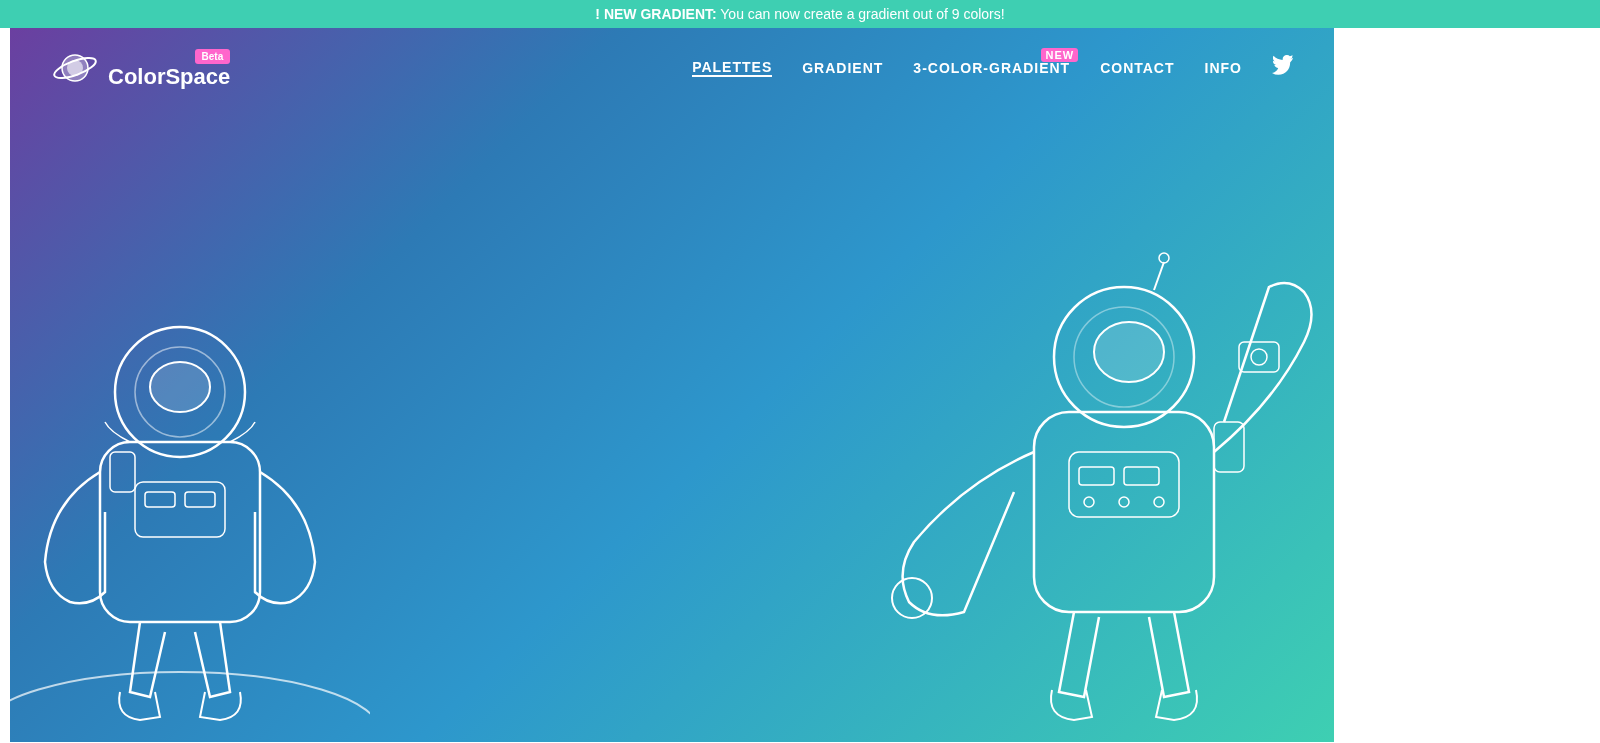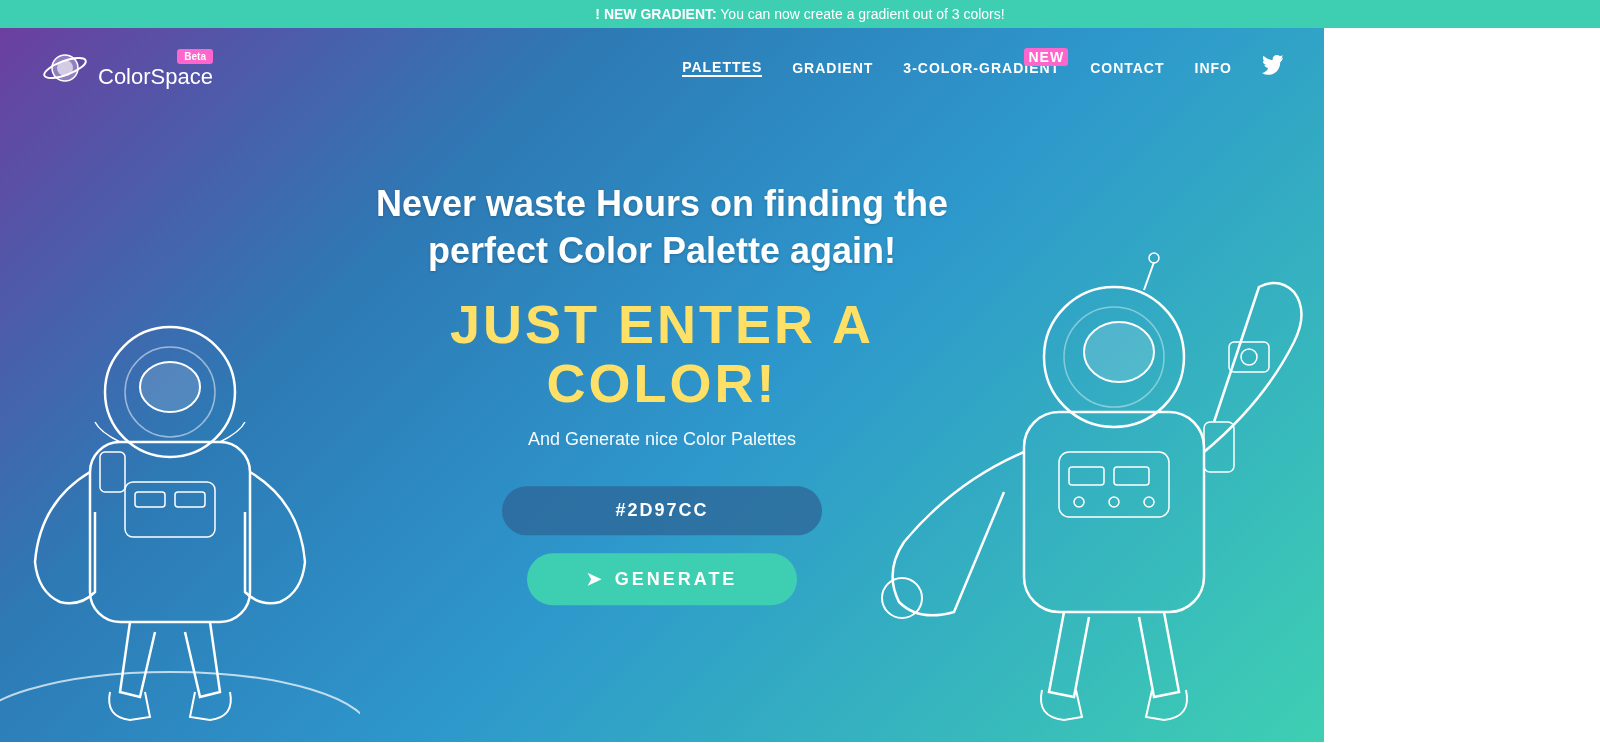--- a/index.html
+++ b/index.html
@@ -28,20 +28,21 @@
       color: white;
     }
 
     
     #hero {
       width: 1324px;
       height: 714px;
       background: linear-gradient(135deg, #6b3fa0 0%, #2d7ab5 30%, #2d97cc 55%, #3ecfb2 100%);
       position: relative;
       overflow: hidden;
+      margin-left: 10px;
     }
 
     
     #navbar {
       position: absolute;
       top: 0;
       left: 0;
       right: 0;
       height: 80px;
       display: flex;
@@ -64,21 +65,21 @@
 
     #logo-text-wrap {
       display: flex;
       flex-direction: column;
       align-items: flex-start;
     }
 
     #logo-text {
       color: white;
       font-size: 22px;
-      font-weight: normal;
+      font-weight: bold;
       line-height: 1;
     }
 
     #beta-badge {
       background: #ff66cc;
       color: white;
       font-size: 10px;
       font-weight: bold;
       padding: 2px 7px;
       border-radius: 3px;
@@ -107,21 +108,21 @@
       border-bottom: 2px solid white;
       text-align: right;
     }
 
     #new-badge {
       position: absolute;
       top: -12px;
       right: -8px;
       background: #ff66cc;
       color: white;
-      font-size: 14px;
+      font-size: 11px;
       font-weight: bold;
       padding: 1px 4px;
       border-radius: 3px;
     }
 
     #twitter-icon {
       color: white;
       font-size: 20px;
       cursor: pointer;
     }
@@ -224,21 +225,21 @@
       fill: none;
       stroke: white;
       stroke-width: 2;
     }
   </style>
 </head>
 <body>
 
 <div id="announcement-bar">
   <strong>! NEW GRADIENT:</strong>
-  <span> You can now create a gradient out of 3 colors!</span>
+  <span> You can now create a gradient out of 9 colors!</span>
 </div>
 
 <div id="hero">
 
   <nav id="navbar">
     <div id="logo-area">
 
       <svg id="logo-icon" viewBox="0 0 50 50" fill="none" xmlns="http://www.w3.org/2000/svg">
         <ellipse cx="25" cy="25" rx="13" ry="13" fill="white" fill-opacity="0.3" stroke="white" stroke-width="1.5"></ellipse>
         <ellipse cx="25" cy="25" rx="22" ry="7" stroke="white" stroke-width="2" fill="none" transform="rotate(-20 25 25)"></ellipse>
@@ -334,27 +335,14 @@
       <rect x="365" y="220" width="40" height="30" rx="5" stroke="white" stroke-width="1.5" fill="none"></rect>
       <circle cx="385" cy="235" r="8" stroke="white" stroke-width="1.5" fill="none"></circle>
 
       <rect x="340" y="300" width="30" height="50" rx="6" stroke="white" stroke-width="1.5" fill="none"></rect>
 
       <line x1="280" y1="168" x2="290" y2="140" stroke="white" stroke-width="2"></line>
       <circle cx="290" cy="136" r="5" stroke="white" stroke-width="1.5" fill="none"></circle>
     </svg>
   </div>
 
-  <div id="hero-content">
-    <p id="hero-tagline">Never waste Hours on finding the perfect Color Palette again!</p>
-    <div id="hero-main-cta">
-      <span>JUST ENTER A</span><br>
-      <span>COLOR!</span>
-    </div>
-    <p id="hero-sub">And Generate nice Color Palettes</p>
-    <input id="color-input" type="text" value="#2D97CC" placeholder="#2D97CC" style="">
-    <button id="generate-btn">
-      <span>➤</span>
-      <span>GENERATE</span>
-    </button>
-  </div>
 
 </div>
 
 </body></html>

